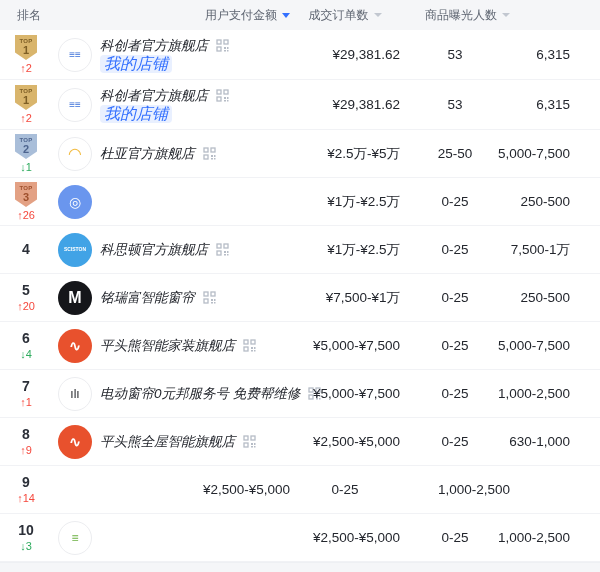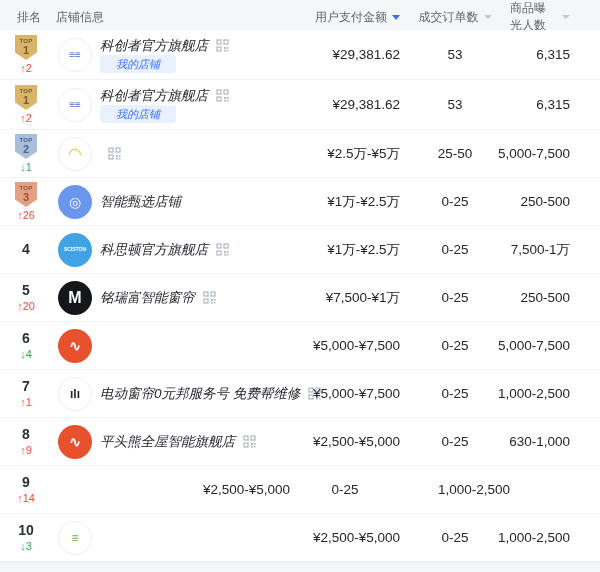--- a/index.html
+++ b/index.html
@@ -41,43 +41,40 @@
   .rank-change.down { color:#2eab5e; }
 
   .shop-cell { display:flex; align-items:center; padding-left:6px; min-width:0; }
   .shop-logo { width:34px; height:34px; border-radius:50%; flex:none;
     display:flex; align-items:center; justify-content:center; overflow:hidden;
     text-align:center; line-height:1; }
   .shop-text { margin-left:8px; display:flex; flex-direction:column; justify-content:center; min-width:0;font-style:italic; }
   .name-line { display:flex; align-items:center; }
   .shop-name { font-size:13.5px; color:#23262d; white-space:nowrap; }
   .qr-icon { margin-left:8px; color:#b6bcc6; display:flex; flex:none; }
-  .my-shop-tag { margin-top:0; align-self:flex-start; font-size:11px; color:#3370ff;
-    background:#e9f0ff; border-radius:4px; padding:1px 16px; line-height:16px; }
+  .my-shop-tag { margin-top:0; align-self:flex-start; font-size:16px; color:#3370ff;
+    background:#e9f0ff; border-radius:4px; padding:1px 4px; line-height:16px; }
 
   .val { font-size:13.5px; font-weight:400; color:#23262d; white-space:nowrap; }
   .cell-right { display:flex; justify-content:flex-end; }
   .cell-center { display:flex; justify-content:center; }
 
   .footer-strip { flex:1; background:#f5f6f8; border-top:1px solid #eef0f3; }
   .page { display:flex; flex-direction:column; height:572px; }
 </style>
 </head>
 <body>
 
 <div class="page">
   <div class="table">
 
     <div class="grid thead">
       <div class="th th-rank">
           <span>排名</span>
         </div>
-      <div class="th th-shop">
-          <span>店铺信息</span>
-        </div>
       <div class="th th-right">
         <span>用户支付金额</span>
         <span class="caret active"></span>
       </div>
       <div class="th th-center">
         <span>成交订单数</span>
         <span class="caret idle"></span>
       </div>
       <div class="th th-right">
         <span>商品曝光人数</span>
@@ -186,20 +183,21 @@
       </div>
 
       <span class="rank-change down"><span>↓</span><span>1</span></span>
     </div>
     <div class="shop-cell">
       <div class="shop-logo" style="background: rgb(255, 255, 255); color: rgb(242, 187, 64); font-size: 16px; font-weight: 700; border: 1px solid rgb(236, 237, 240);">
               <span>◠</span>
             </div>
       <div class="shop-text">
         <div class="name-line">
+          <span class="shop-name">杜亚官方旗舰店</span>
           <span class="qr-icon">
             <svg width="13" height="13" viewBox="0 0 13 13">
               <g fill="none" stroke="currentColor" stroke-width="1.3">
                 <rect x="1" y="1" width="4" height="4"></rect>
                 <rect x="8" y="1" width="4" height="4"></rect>
                 <rect x="1" y="8" width="4" height="4"></rect>
               </g>
               <g fill="currentColor">
                 <rect x="8" y="8" width="2" height="2"></rect>
                 <rect x="11" y="8" width="1.5" height="2"></rect>
@@ -229,27 +227,20 @@
         <span class="top-word">TOP</span>
         <span class="top-num">3</span>
       </div>
 
       <span class="rank-change up"><span>↑</span><span>26</span></span>
     </div>
     <div class="shop-cell">
       <div class="shop-logo" style="background: rgb(106, 150, 238); color: rgb(255, 255, 255); font-size: 14px; font-weight: 700;">
               <span>◎</span>
             </div>
-      <div class="shop-text">
-        <div class="name-line">
-          <span class="shop-name">智能甄选店铺</span>
-
-        </div>
-
-      </div>
     </div>
     <div class="cell-right">
             <span class="val">¥1万-¥2.5万</span>
           </div>
     <div class="cell-center">
             <span class="val">0-25</span>
           </div>
     <div class="cell-right">
             <span class="val">250-500</span>
           </div>
@@ -344,40 +335,61 @@
   <div class="grid row">
     <div class="rank-cell">
 
       <span class="rank-number">6</span>
       <span class="rank-change down"><span>↓</span><span>4</span></span>
     </div>
     <div class="shop-cell">
       <div class="shop-logo" style="background: rgb(232, 81, 45); color: rgb(255, 255, 255); font-size: 15px; font-weight: 700;">
               <span>∿</span>
             </div>
+      <div class="shop-text">
+        <div class="name-line">
+          <span class="shop-name">平头熊智能家装旗舰店</span>
+          <span class="qr-icon">
+            <svg width="13" height="13" viewBox="0 0 13 13">
+              <g fill="none" stroke="currentColor" stroke-width="1.3">
+                <rect x="1" y="1" width="4" height="4"></rect>
+                <rect x="8" y="1" width="4" height="4"></rect>
+                <rect x="1" y="8" width="4" height="4"></rect>
+              </g>
+              <g fill="currentColor">
+                <rect x="8" y="8" width="2" height="2"></rect>
+                <rect x="11" y="8" width="1.5" height="2"></rect>
+                <rect x="8" y="11" width="2" height="1.5"></rect>
+                <rect x="11" y="11" width="1.5" height="1.5"></rect>
+              </g>
+            </svg>
+          </span>
+        </div>
+
+      </div>
     </div>
     <div class="cell-right">
             <span class="val">¥5,000-¥7,500</span>
           </div>
     <div class="cell-center">
             <span class="val">0-25</span>
           </div>
     <div class="cell-right">
             <span class="val">5,000-7,500</span>
           </div>
   </div>
 
   <div class="grid row">
     <div class="rank-cell">
 
       <span class="rank-number">7</span>
       <span class="rank-change up"><span>↑</span><span>1</span></span>
     </div>
     <div class="shop-cell">
-      <div class="shop-logo" style="background: rgb(255, 255, 255); color: rgb(35, 36, 42); font-size: 12px; font-weight: 700; border: 1px solid rgb(236, 237, 240);">
+      <div class="shop-logo" style="background: rgb(255, 255, 255); color: rgb(35, 36, 42); font-size: 12px; font-weight: 400; border: 1px solid rgb(236, 237, 240);">
               <span>ılı</span>
             </div>
       <div class="shop-text">
         <div class="name-line">
           <span class="shop-name">电动窗帘0元邦服务号 免费帮维修</span>
           <span class="qr-icon">
             <svg width="13" height="13" viewBox="0 0 13 13">
               <g fill="none" stroke="currentColor" stroke-width="1.3">
                 <rect x="1" y="1" width="4" height="4"></rect>
                 <rect x="8" y="1" width="4" height="4"></rect>

